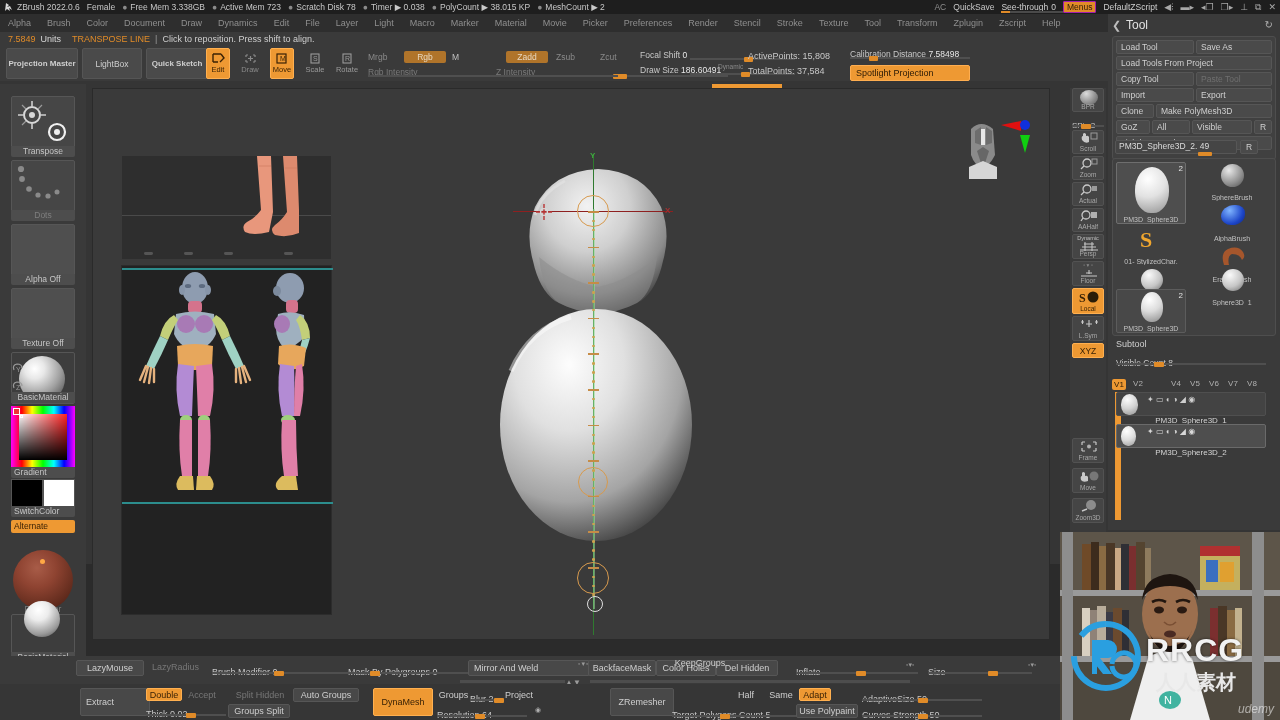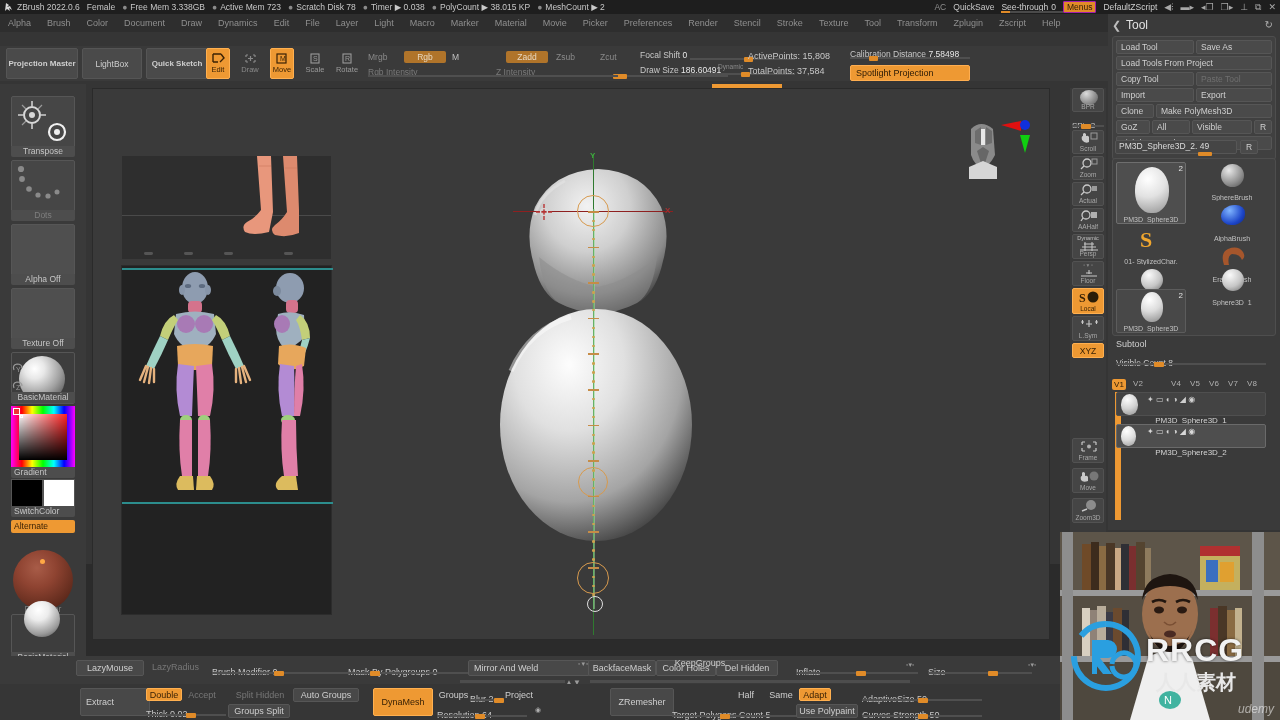--- a/index.html
+++ b/index.html
@@ -233,20 +233,27 @@
       <span class="menuitem">Stencil</span>
       <span class="menuitem">Stroke</span>
       <span class="menuitem">Texture</span>
       <span class="menuitem">Tool</span>
       <span class="menuitem">Transform</span>
       <span class="menuitem">Zplugin</span>
       <span class="menuitem">Zscript</span>
       <span class="menuitem">Help</span>
     </div>
 
+  <div class="statusline">
+    <span class="st-units">7.5849</span>
+    <span class="st-units-lbl">Units</span>
+    <span class="st-transpose">TRANSPOSE LINE</span>
+    <span class="st-sep">|</span>
+    <span class="st-hint">Click to reposition. Press shift to align.</span>
+  </div>
 
   <div class="shelf1"></div>
 
   <div class="sbtn sb-proj">
     <span>Projection Master</span>
   </div>
   <div class="sbtn sb-lb">
     <span>LightBox</span>
   </div>
   <div class="sbtn sb-qs">

